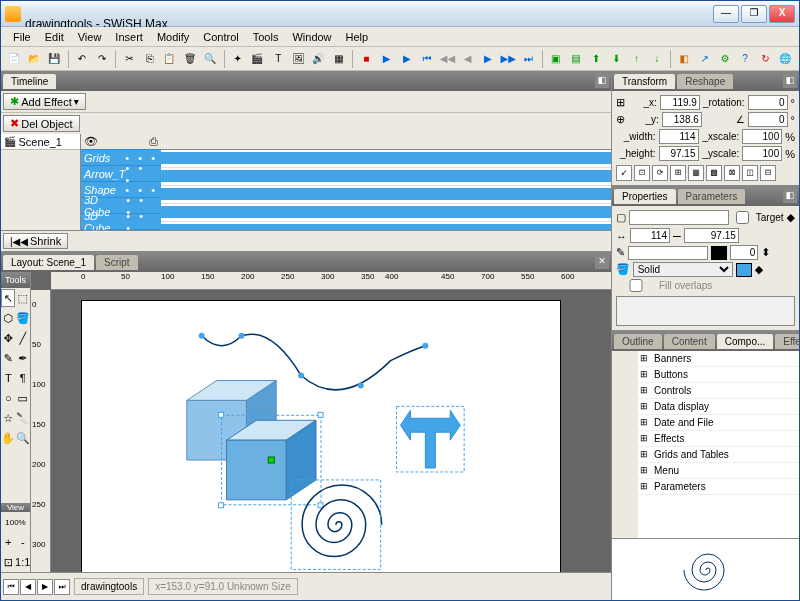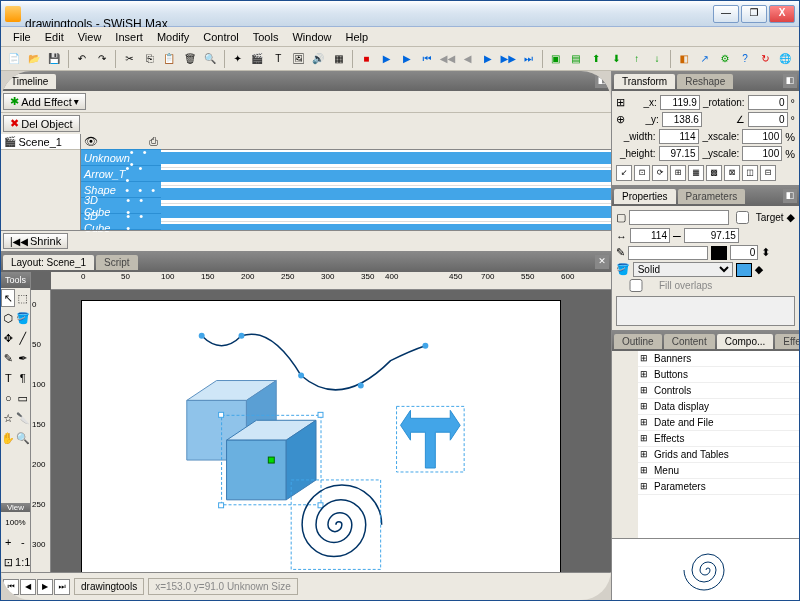--- a/index.html
+++ b/index.html
@@ -10,21 +10,21 @@
 .title { flex: 1; color: #000; font-size: 12px; margin-top: 21px; }
 .winbtns { display: flex; gap: 2px; }
 .winbtn { width: 26px; height: 18px; border: 1px solid #7a9cc8; background: linear-gradient(to bottom, #fff, #d8e4f0); border-radius: 2px; text-align: center; line-height: 14px; font-size: 10px; cursor: pointer; }
 .winbtn.close { background: linear-gradient(to bottom, #f88, #d44); color: #fff; font-weight: bold; }
 .menubar { height: 20px; background: #ece9e1; display: flex; align-items: center; padding: 0 6px; gap: 2px; border-bottom: 1px solid #c0bcb0; }
 .menuitem { padding: 2px 6px; cursor: pointer; }
 .toolbar { height: 24px; background: #ece9e1; display: flex; align-items: center; padding: 0 4px; gap: 2px; border-bottom: 1px solid #c0bcb0; flex-wrap: nowrap; overflow: hidden; }
 .tbtn { width: 20px; height: 20px; border: 1px solid transparent; display: flex; align-items: center; justify-content: center; cursor: pointer; font-size: 10px; }
 .tsep { width: 1px; height: 18px; background: #b0aca0; margin: 0 2px; }
 .main { flex: 1; display: flex; overflow: hidden; }
-.leftcol { flex: 1; display: flex; flex-direction: column; overflow: hidden; border-radius: 30px; }
+.leftcol { flex: 1; display: flex; flex-direction: column; overflow: hidden; }
 .rightcol { width: 188px; background: #ece9e1; display: flex; flex-direction: column; border-left: 1px solid #888; }
 .panelhdr { height: 20px; background: linear-gradient(to bottom, #888, #666); display: flex; align-items: center; padding: 0 2px; gap: 2px; }
 .paneltab { background: #ece9e1; padding: 2px 8px; cursor: pointer; font-size: 10px; border-radius: 2px 2px 0 0; }
 .paneltab.inactive { background: #c0bcb0; color: #444; }
 .panelclose { margin-left: auto; width: 14px; height: 14px; background: #888; color: #fff; text-align: center; line-height: 13px; cursor: pointer; font-size: 9px; }
 .timeline-panel { background: #ece9e1; border-bottom: 1px solid #888; display: flex; flex-direction: column; }
 .tlctrl { display: flex; padding: 2px; gap: 2px; }
 .btn { padding: 1px 6px; border: 1px solid #888; background: linear-gradient(to bottom, #fff, #e0ddd5); cursor: pointer; font-size: 10px; display: inline-flex; align-items: center; gap: 2px; }
 .tlbody { display: flex; height: 96px; }
 .tlscenes { width: 80px; border-right: 1px solid #888; }
@@ -174,21 +174,21 @@
         <div class="tlbody">
           <div class="tlscenes">
             <div class="scenerow sel">🎬 <span>Scene_1</span></div>
           </div>
           <div class="tllayers">
             <div class="layerrow hdr">
                 <span>👁</span>
                 <span>⎙</span>
               </div>
             <div class="layerrow">
-                <span>Unknown</span>
+                <span>Grids</span>
                 <span class="dots">• • •</span>
               </div>
             <div class="layerrow">
                 <span>Arrow_T</span>
                 <span class="dots">• • •</span>
               </div>
             <div class="layerrow">
                 <span>Shape</span>
                 <span class="dots">• • •</span>
               </div>
@@ -283,21 +283,21 @@
             <div class="hruler">
               <span class="rulerlabel" style="left:30px">0</span>
               <span class="rulerlabel" style="left:70px">50</span>
               <span class="rulerlabel" style="left:110px">100</span>
               <span class="rulerlabel" style="left:150px">150</span>
               <span class="rulerlabel" style="left:190px">200</span>
               <span class="rulerlabel" style="left:230px">250</span>
               <span class="rulerlabel" style="left:270px">300</span>
               <span class="rulerlabel" style="left:310px">350</span>
               <span class="rulerlabel" style="left:334px">400</span>
-              <span class="rulerlabel" style="left:398px">450</span>
+              <span class="rulerlabel" style="left:390px">450</span>
               <span class="rulerlabel" style="left:430px">700</span>
               <span class="rulerlabel" style="left:470px">550</span>
               <span class="rulerlabel" style="left:510px">600</span>
             </div>
             <div class="vruler">
               <span class="vrulerlabel" style="top:10px">0</span>
               <span class="vrulerlabel" style="top:50px">50</span>
               <span class="vrulerlabel" style="top:90px">100</span>
               <span class="vrulerlabel" style="top:130px">150</span>
               <span class="vrulerlabel" style="top:170px">200</span>

